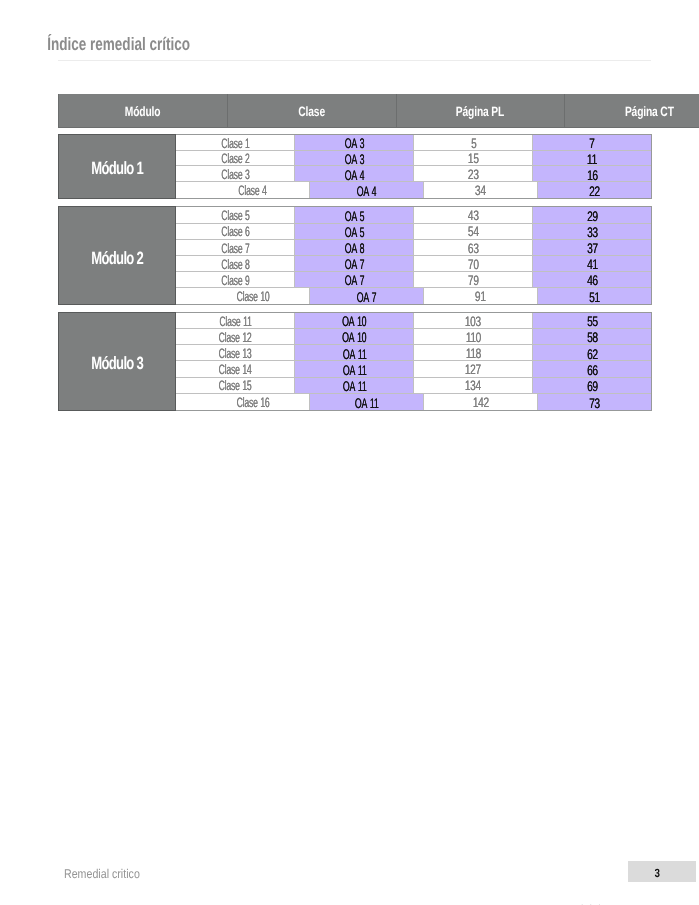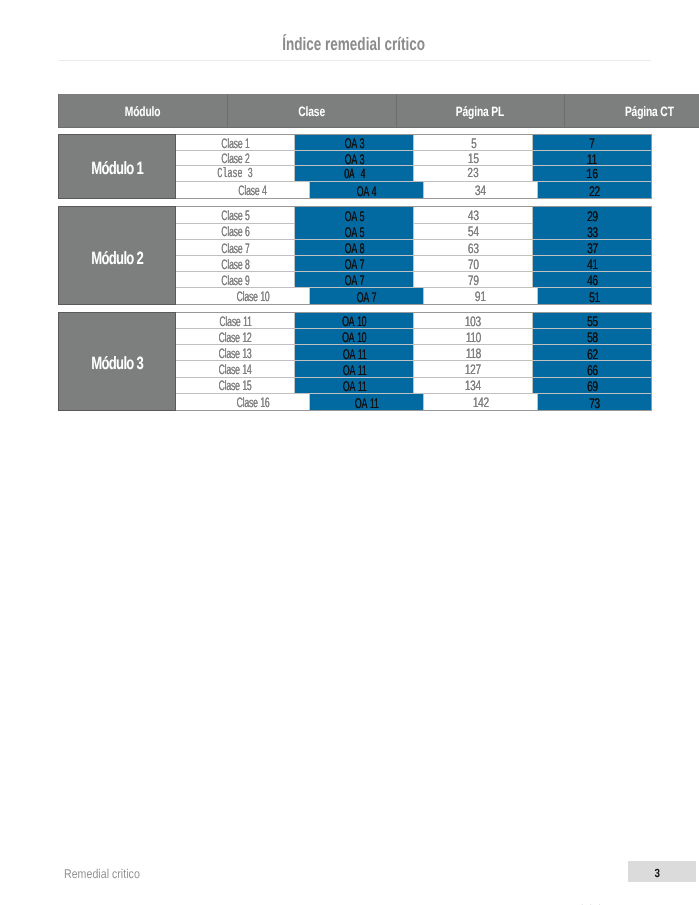--- a/index.html
+++ b/index.html
@@ -5,21 +5,21 @@
   html,body{margin:0;padding:0;}
   body{width:699px;height:905px;background:#ffffff;
        font-family:"Liberation Sans",sans-serif;
        -webkit-font-smoothing:antialiased;text-rendering:geometricPrecision;}
   .page{position:relative;width:699px;height:905px;overflow:hidden;background:#fff;}
 
   
   .cond{display:inline-block;transform-origin:center center;white-space:nowrap;}
 
   .hdr-title{position:absolute;left:0;right:38px;top:34px;height:20px;
-             text-align:center;color:#8b8b8b;}
+             text-align:left;color:#8b8b8b;}
   .hdr-title .cond{font-size:18px;font-weight:bold;letter-spacing:0px;transform:scaleX(0.752) translateZ(0);transform-origin:right center;}
   .hdr-rule{position:absolute;left:58px;top:60px;width:593px;height:1px;background:#ececec;}
 
   .tbl{position:absolute;left:58px;top:94px;width:676px;}
 
   .thead{display:flex;height:33.6px;background:#7d7f7f;
          border:1px solid #6c6e6e;border-top:none;box-sizing:border-box;}
   .th{flex:1 1 0;display:flex;flex-direction:column;align-items:center;justify-content:center;
       text-align:center;color:#ffffff;border-right:1px solid #6c6e6e;box-sizing:border-box;line-height:14.7px;}
   .th:last-child{border-right:none;}
@@ -33,21 +33,21 @@
            justify-content:center;box-sizing:border-box;
            border:1px solid #585a5a;}
   .modcell .cond{font-size:17.8px;font-weight:bold;letter-spacing:-0.95px;transform:scaleX(0.735) translateZ(0);position:relative;top:2.5px;}
   .rows{flex:1 1 0;border:1px solid #979999;border-left:none;box-sizing:border-box;position:relative;}
   .row{display:flex;position:absolute;left:0;right:0;border-bottom:1px solid #c0c0c0;box-sizing:border-box;}
   .row:last-child{border-bottom:none;margin-left:20px;}
   .cell{flex:1 1 0;display:flex;align-items:center;justify-content:center;
         border-right:1px solid #c0c0c0;box-sizing:border-box;}
   .cell:last-child{border-right:none;}
   .cell .cond{font-size:13.7px;letter-spacing:-0.33px;word-spacing:0.6px;transform:scaleX(0.635) translateZ(0);text-shadow:0.3px 0 0 currentColor;position:relative;top:0.8px;}
-  .cell.em{background:#0369a1;}
+  .cell.em{background:#c4b5fd;}
   .cell.em .cond{font-weight:normal;font-size:13.9px;letter-spacing:-0.4px;word-spacing:1.6px;transform:scaleX(0.635) translateZ(0);text-shadow:0.35px 0 0 currentColor;position:relative;top:0.8px;}
   .cell.num .cond{transform:scaleX(0.74) translateZ(0);letter-spacing:-0.45px;}
   .cell.lite{color:#7f7f7f;}
   .cell.emdark{color:#111111;}
 
   .footer-left{position:absolute;left:64px;top:865px;color:#949494;text-decoration:underline;}
   .footer-left .cond{font-size:12.7px;transform:scaleX(0.84) translateZ(0);transform-origin:left top;}
   .footer-grade{position:absolute;left:0;width:612px;top:865px;color:#949494;text-align:right;margin-top:36px;}
   .footer-grade .cond{font-size:12.7px;transform:scaleX(0.84) translateZ(0);transform-origin:right top;}
   .pagenum{position:absolute;left:628px;top:861px;width:68px;height:21px;background:#dbdbdb;
@@ -106,21 +106,21 @@
               <div class="cell emdark em">
                 <span class="cond">OA 3</span>
               </div>
               <div class="cell lite num">
                 <span class="cond">15</span>
               </div>
               <div class="cell emdark num em">
                 <span class="cond">11</span>
               </div>
             </div>
-            <div class="row" style="top: 50%; height: 25%; font-family: Liberation Mono, monospace;">
+            <div class="row" style="top: 50%; height: 25%;">
               <div class="cell lite">
                 <span class="cond">Clase 3</span>
               </div>
               <div class="cell emdark em">
                 <span class="cond">OA 4</span>
               </div>
               <div class="cell lite num">
                 <span class="cond">23</span>
               </div>
               <div class="cell emdark num em">
@@ -155,21 +155,21 @@
               <div class="cell emdark em">
                 <span class="cond">OA 5</span>
               </div>
               <div class="cell lite num">
                 <span class="cond">43</span>
               </div>
               <div class="cell emdark num em">
                 <span class="cond">29</span>
               </div>
             </div>
-            <div class="row" style="top: 16.6667%; height: 16.6667%; align-items: center;">
+            <div class="row" style="top: 16.6667%; height: 16.6667%;">
               <div class="cell lite">
                 <span class="cond">Clase 6</span>
               </div>
               <div class="cell emdark em">
                 <span class="cond">OA 5</span>
               </div>
               <div class="cell lite num">
                 <span class="cond">54</span>
               </div>
               <div class="cell emdark num em">

